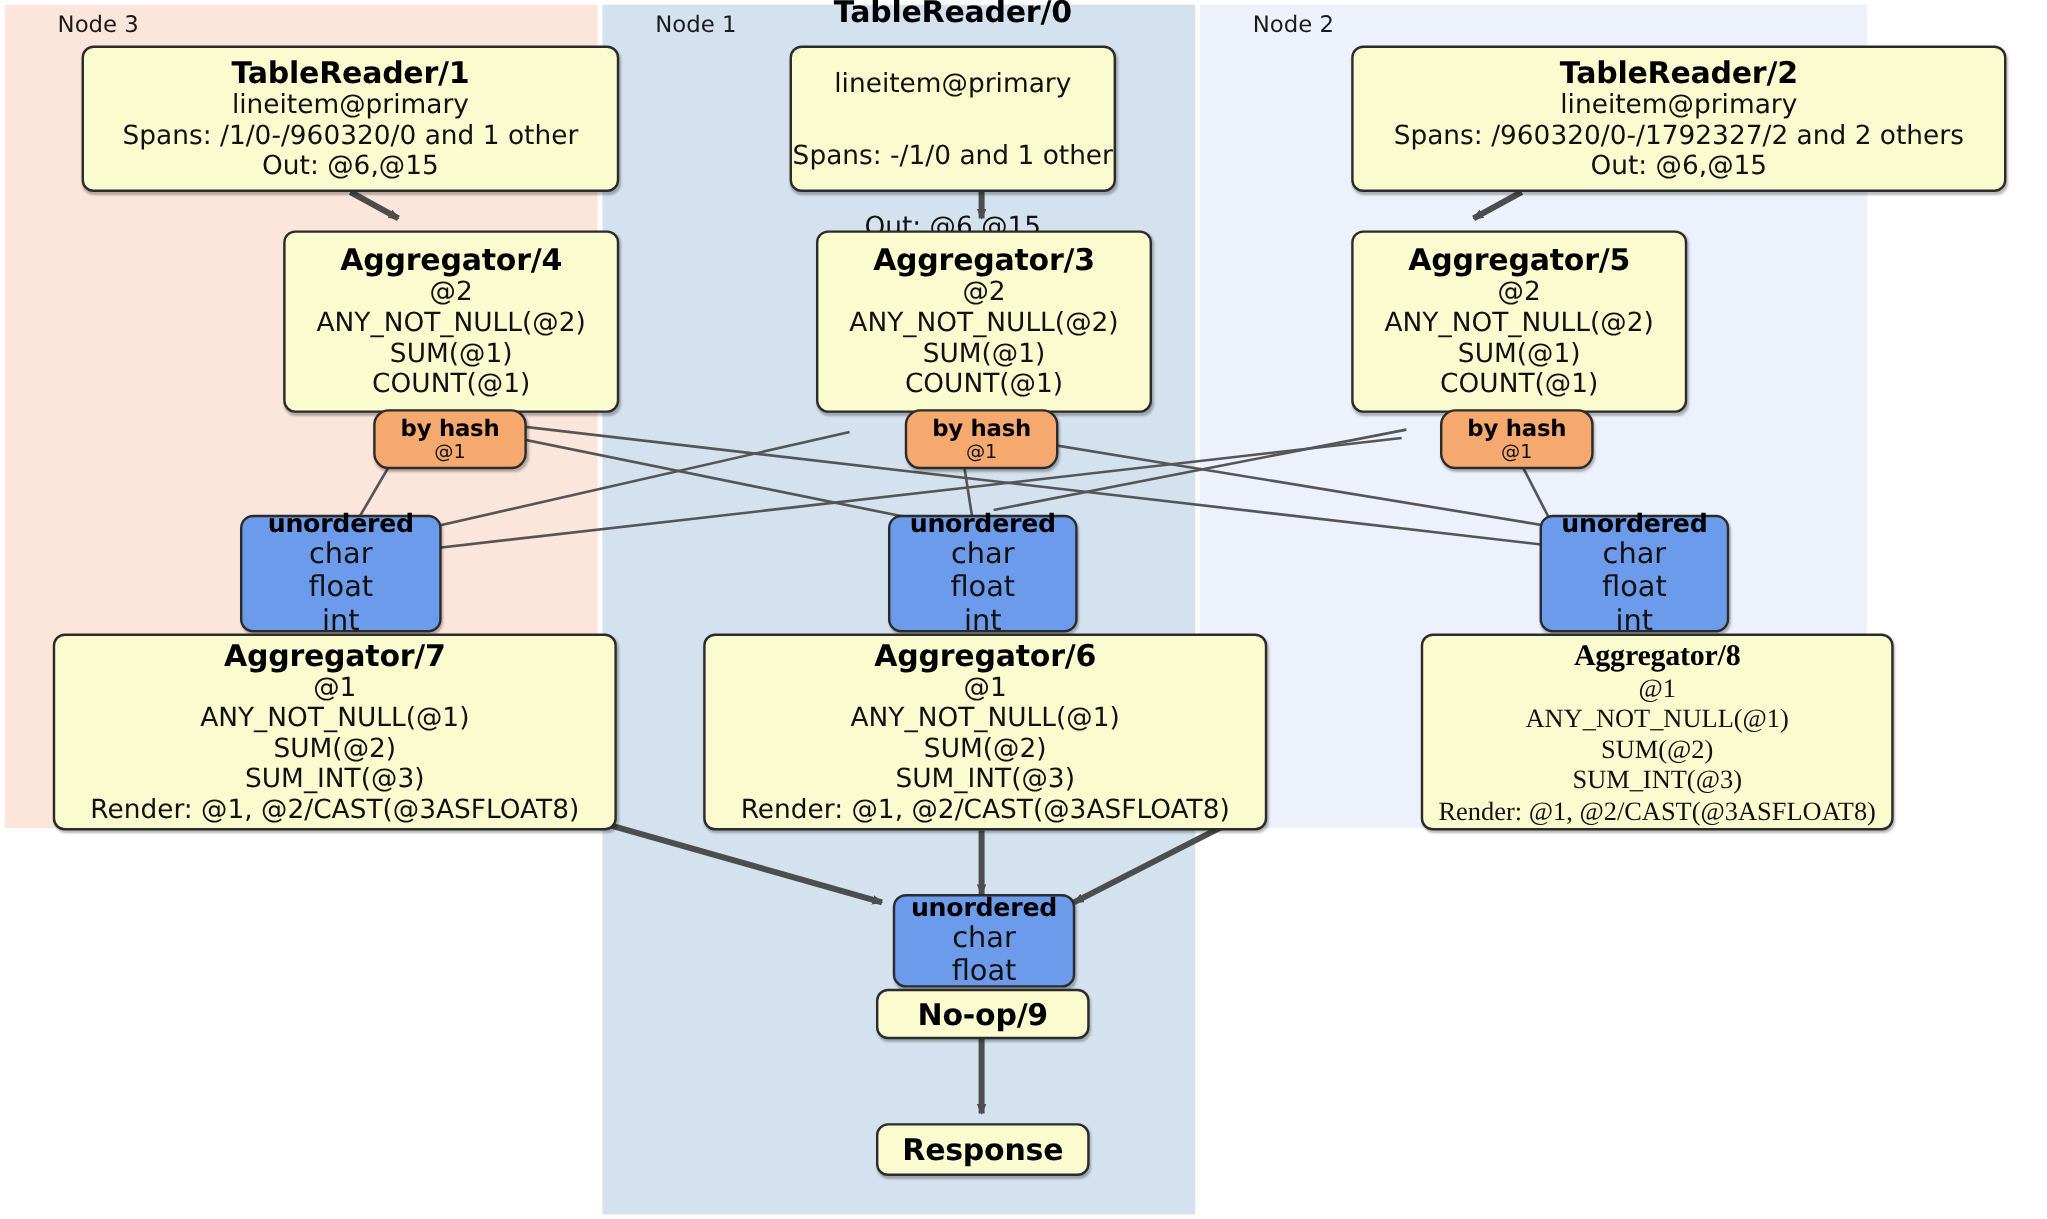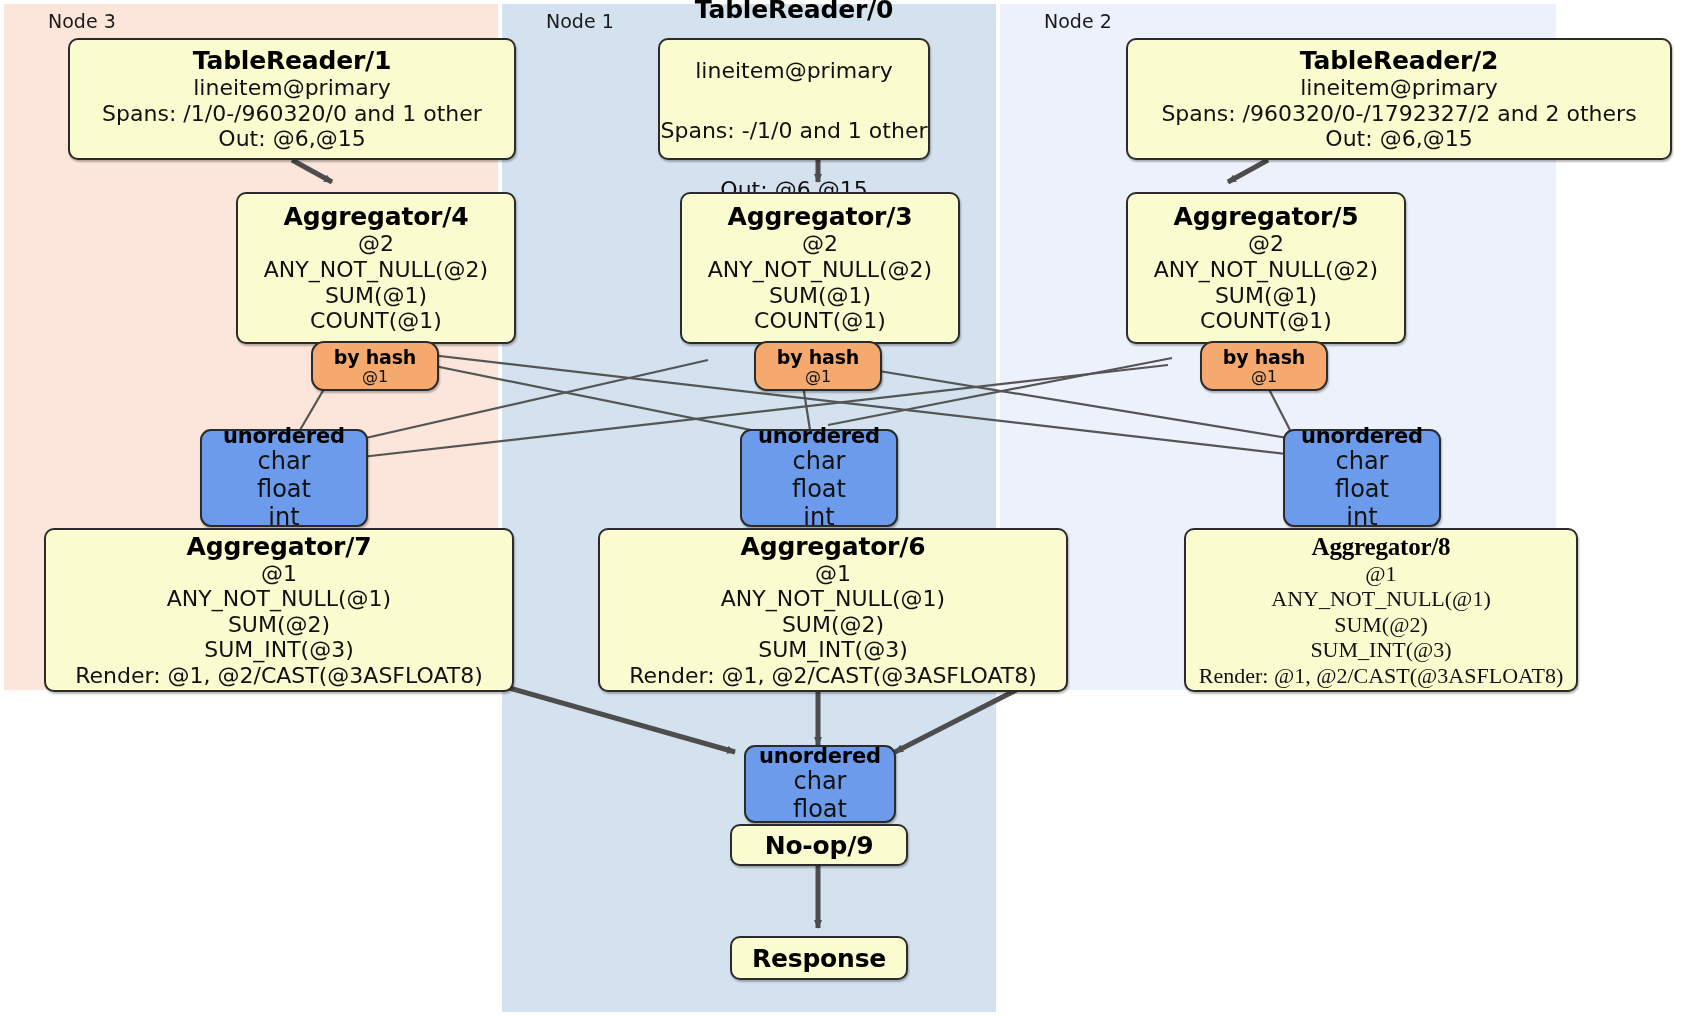--- a/index.html
+++ b/index.html
@@ -230,21 +230,21 @@
 
   <div class="box proc" style="left:44px; top:528px; width:470px; height:164px;">
     <div class="title">Aggregator/7</div>
     <div class="line">@1</div>
     <div class="line">ANY_NOT_NULL(@1)</div>
     <div class="line">SUM(@2)</div>
     <div class="line">SUM_INT(@3)</div>
     <div class="line">Render: @1, @2/CAST(@3ASFLOAT8)</div>
   </div>
 
-  <div class="box proc" style="left:598px; top:528px; width:470px; height:164px;">
+  <div class="box proc" style="left:586px; top:528px; width:470px; height:164px;">
     <div class="title">Aggregator/6</div>
     <div class="line">@1</div>
     <div class="line">ANY_NOT_NULL(@1)</div>
     <div class="line">SUM(@2)</div>
     <div class="line">SUM_INT(@3)</div>
     <div class="line">Render: @1, @2/CAST(@3ASFLOAT8)</div>
   </div>
 
   <div class="box proc" style="left:1184px; top:528px; width:394px; height:164px;font-family:Liberation Serif, serif;">
     <div class="title">Aggregator/8</div>

